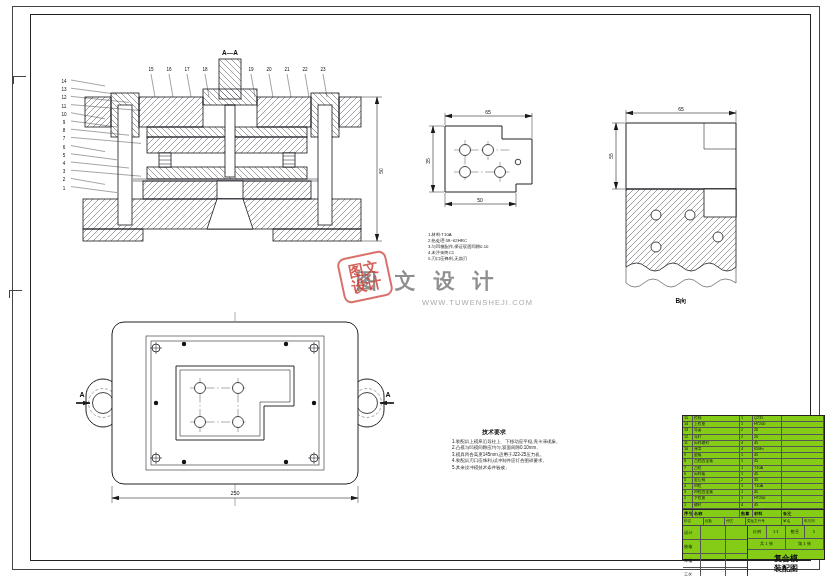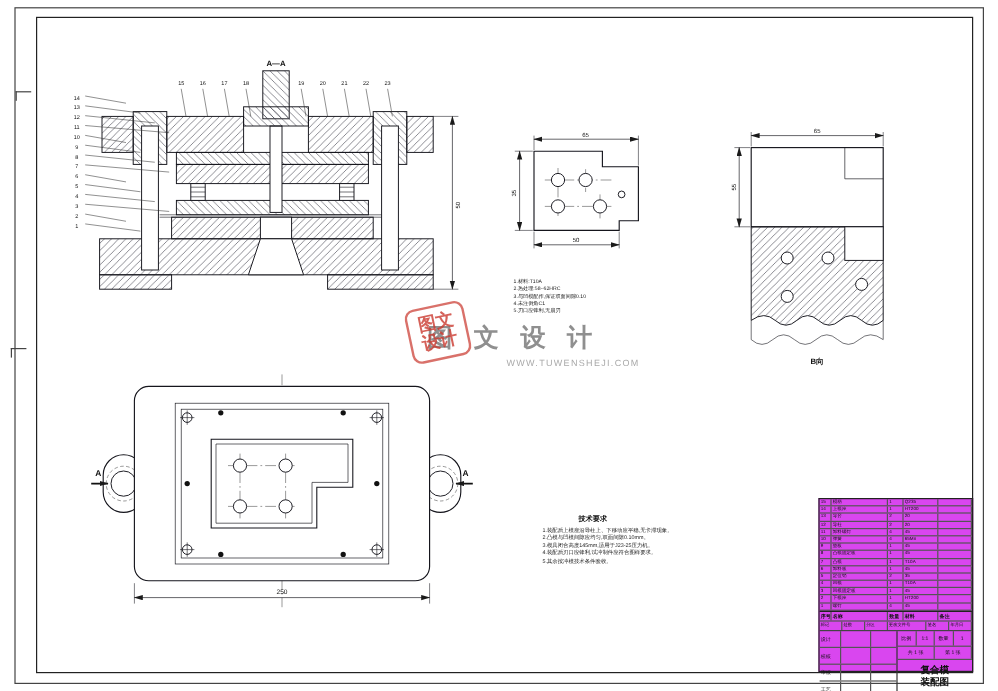--- a/index.html
+++ b/index.html
@@ -34,22 +34,22 @@
   .tech-notes .note-line{font-size:4.5px;line-height:6.4px;color:#222;white-space:nowrap;}
   
   .watermark{position:absolute;left:328px;top:252px;width:200px;height:66px;z-index:30;}
   .wm-stamp{position:absolute;left:12px;top:2px;width:46px;height:42px;border:2.5px solid rgba(203,58,48,.72);
             border-radius:8px;transform:rotate(-12deg);display:flex;align-items:center;justify-content:center;}
   .wm-stamp span{width:36px;color:rgba(203,58,48,.8);font-size:15px;font-weight:bold;line-height:16px;text-align:center;}
   .wm-title{position:absolute;left:28px;top:15px;font-size:21px;font-weight:bold;color:#8f8f8f;
             letter-spacing:6px;white-space:nowrap;text-shadow:0 0 3px #fff,0 0 3px #fff;}
   .wm-url{position:absolute;left:94px;top:46px;font-size:7.5px;color:#a9a9a9;letter-spacing:1.1px;white-space:nowrap;}
   
-  .title-block{position:absolute;left:682px;top:415px;width:129px;height:145px;border:1.2px solid #222;
-               box-sizing:border-box;background:#d946ef;}
+  .title-block{position:absolute;left:682px;top:415px;width:143px;height:145px;border:1.2px solid #222;
+               box-sizing:border-box;background:#84cc16;}
   .pl-row{display:grid;grid-template-columns:10px 47px 13px 29px 1fr;height:5.2px;border-bottom:.5px solid #555;}
   .pl-row.hdr{height:7px;border-top:.8px solid #222;}
   .pl-cell{font-size:3.8px;line-height:5px;overflow:hidden;white-space:nowrap;border-right:.5px solid #555;
            padding-left:1px;color:#111;}
   .pl-row.hdr .pl-cell{font-size:4.2px;line-height:7px;font-weight:bold;}
   .rev-row{display:flex;height:7px;border-bottom:.5px solid #444;}
   .rev-cell{flex:1;font-size:3.6px;line-height:7px;overflow:hidden;white-space:nowrap;
             border-right:.5px solid #555;padding-left:1px;color:#111;}
   .rev-cell:nth-child(4){flex:1.8;}
   .tb-main{display:flex;height:52px;}

